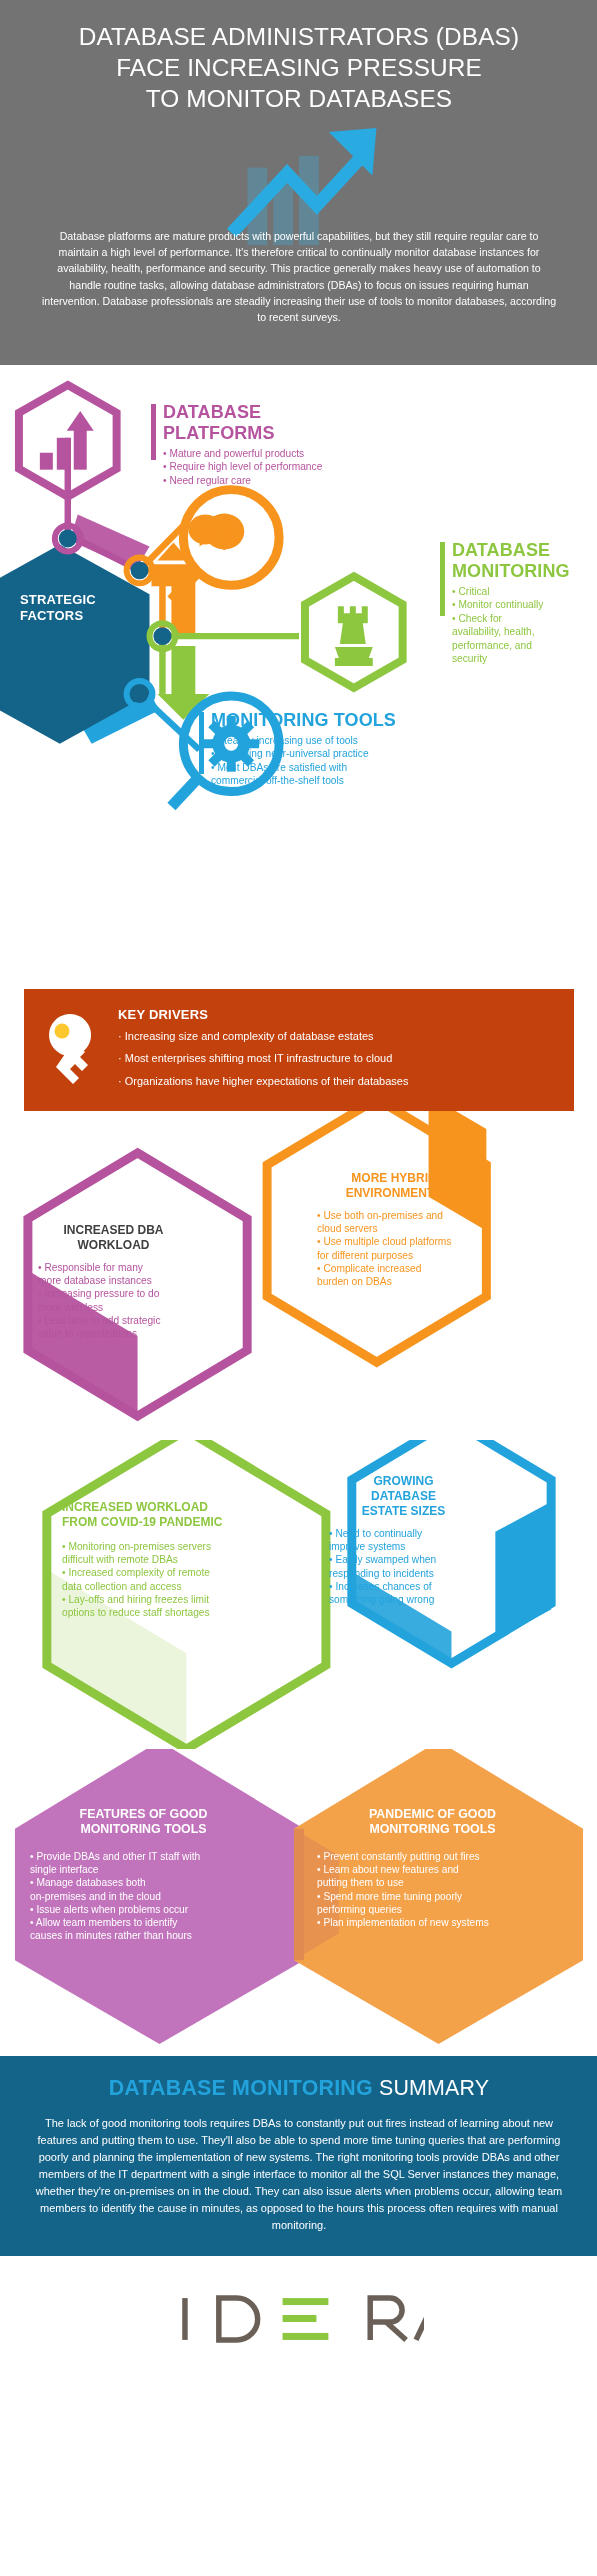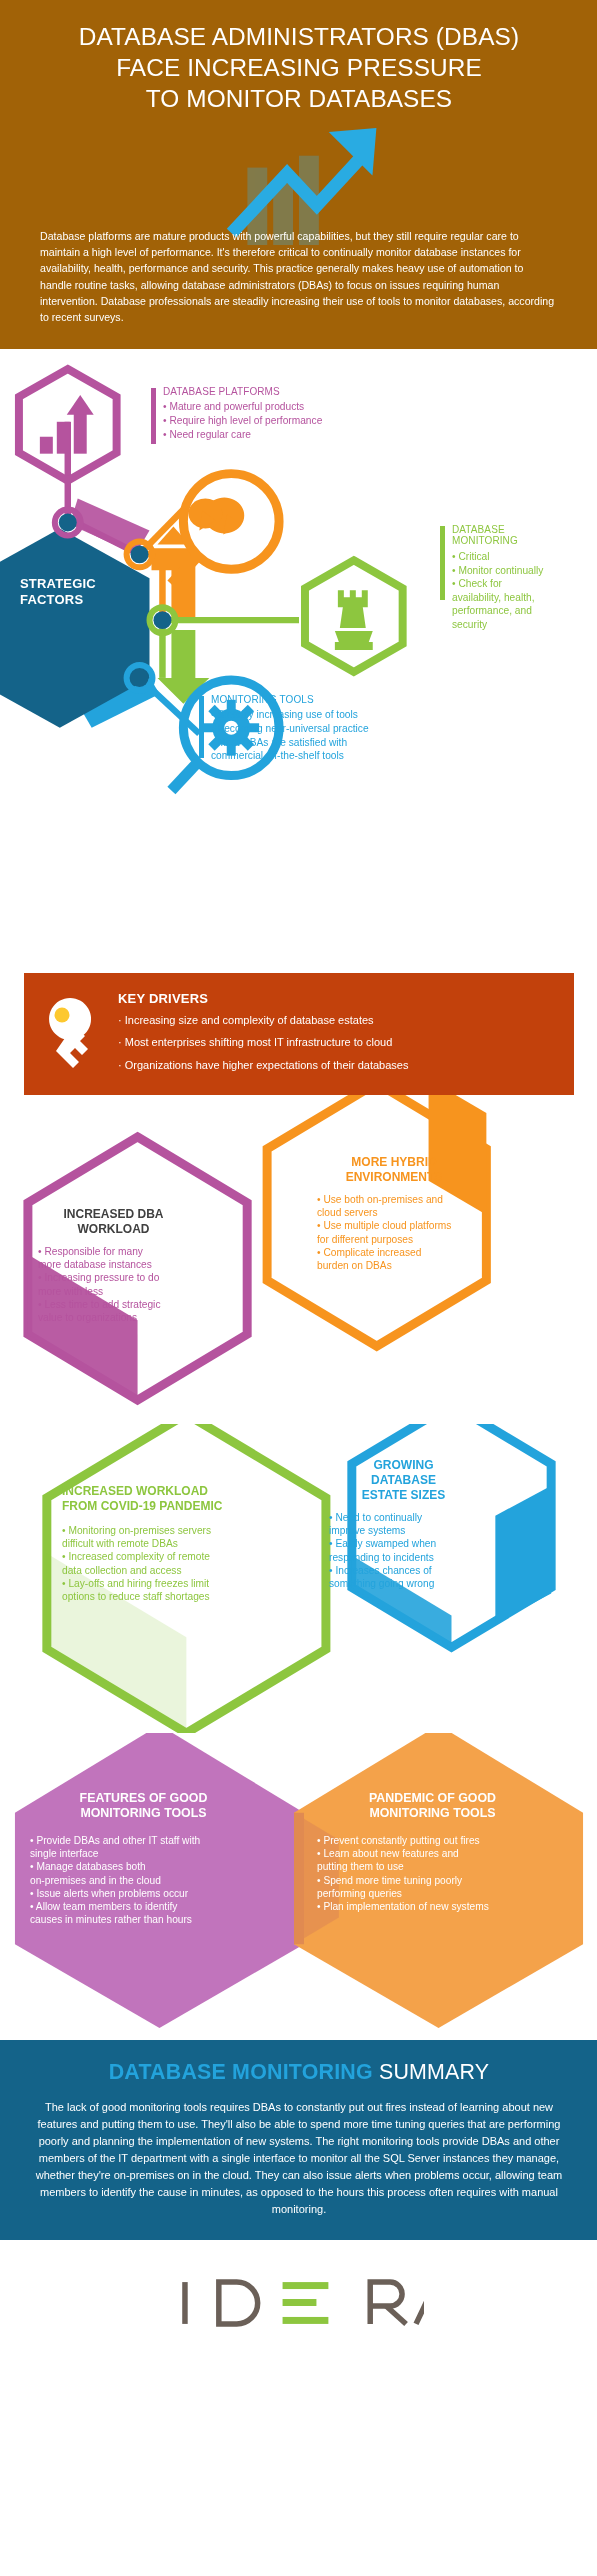--- a/index.html
+++ b/index.html
@@ -7,22 +7,22 @@
   body {
     width: 598px;
     font-family: "Liberation Sans", sans-serif;
     color: #333;
     -webkit-font-smoothing: antialiased;
   }
   .page { width: 598px; position: relative; overflow: hidden; }
 
   
   .header {
-    background: #a16207;
-    padding: 22px 22px 24px 22px;
+    background: #737373;
+    padding: 22px 22px 40px 22px;
     position: relative;
     overflow: hidden;
   }
   .header-title {
     color: #ffffff;
     text-align: center;
     font-size: 24.4px;
     line-height: 1.26;
     font-weight: 400;
     letter-spacing: 0.1px;
@@ -34,20 +34,21 @@
     height: 120px;
     z-index: 2;
   }
   .header-art svg { position: absolute; left: 50%; transform: translateX(-50%); top: 2px; }
   .header-intro {
     position: relative;
     z-index: 3;
     color: #ffffff;
     font-size: 10.6px;
     line-height: 1.52;
+    text-align: center;
     padding: 0 18px;
     margin-top: -6px;
   }
 
   
   .diagram {
     position: relative;
     height: 618px;
     background: #ffffff;
   }
@@ -55,22 +56,22 @@
   .node-block {
     position: absolute;
     padding-left: 12px;
   }
   .node-bar {
     position: absolute;
     left: 0; top: 2px;
     width: 5px;
   }
   .node-title {
-    font-size: 10px;
-    font-weight: normal;
+    font-size: 18px;
+    font-weight: bold;
     letter-spacing: 0.1px;
     line-height: 1.16;
     margin-bottom: 3px;
   }
   .node-list { font-size: 10.2px; line-height: 1.33; }
   .node-list div { margin: 0; }
 
   
   .n-platforms { left: 151px; top: 37px; width: 219px; }
   .n-automation { left: 194px; top: 156px; width: 199px; }

